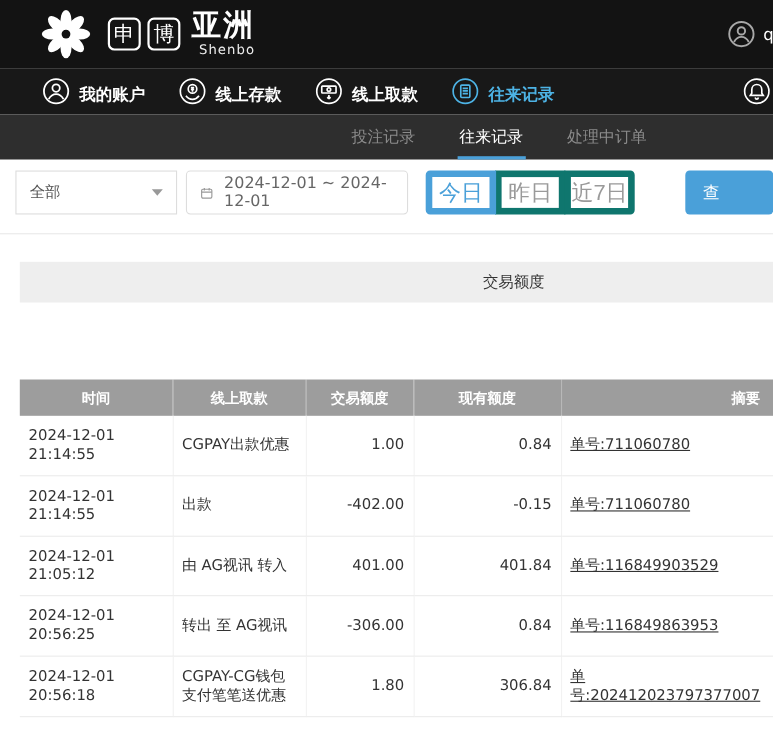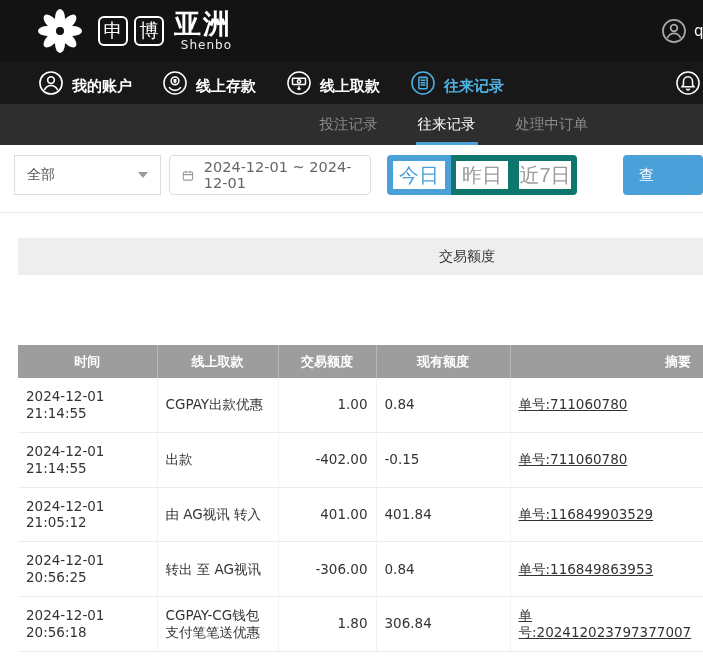--- a/index.html
+++ b/index.html
@@ -62,21 +62,21 @@
   table.tx { border-collapse:collapse; width:685px; table-layout:fixed; }
   table.tx thead th { background:#9d9d9d; color:#fff; font-size:13px; font-weight:bold; height:33px;
     text-align:center; border-right:1px solid rgba(255,255,255,0.28); }
   table.tx thead th:last-child { border-right:none; text-align:right; padding-right:12px;padding-left:36px; }
   table.tx tbody td { font-size:13.5px; color:#333; border-bottom:1px solid #ececec; border-right:1px solid #f2f2f2;
     padding:10px 8px; line-height:1.25; word-wrap:break-word; }
   table.tx tbody td:last-child { border-right:none; }
   td.c0 { text-align:left; padding-left:8px; }
   td.c1 { text-align:left; padding-left:6px; }
   td.c2 { text-align:right; padding-right:8px; }
-  td.c3 { padding-right:8px; }
+  td.c3 { text-align:right; padding-right:8px; }
   td.c4 { text-align:left; padding-left:8px;text-decoration:underline; }
 </style>
 </head>
 <body>
 
 <div class="topbar">
   <svg class="logo-flower" viewBox="0 0 48 48">
     <g fill="#ffffff">
       <ellipse cx="24" cy="11.5" rx="5" ry="9.5" transform="rotate(0 24 24)"></ellipse>
       <ellipse cx="24" cy="11.5" rx="5" ry="9.5" transform="rotate(45 24 24)"></ellipse>

